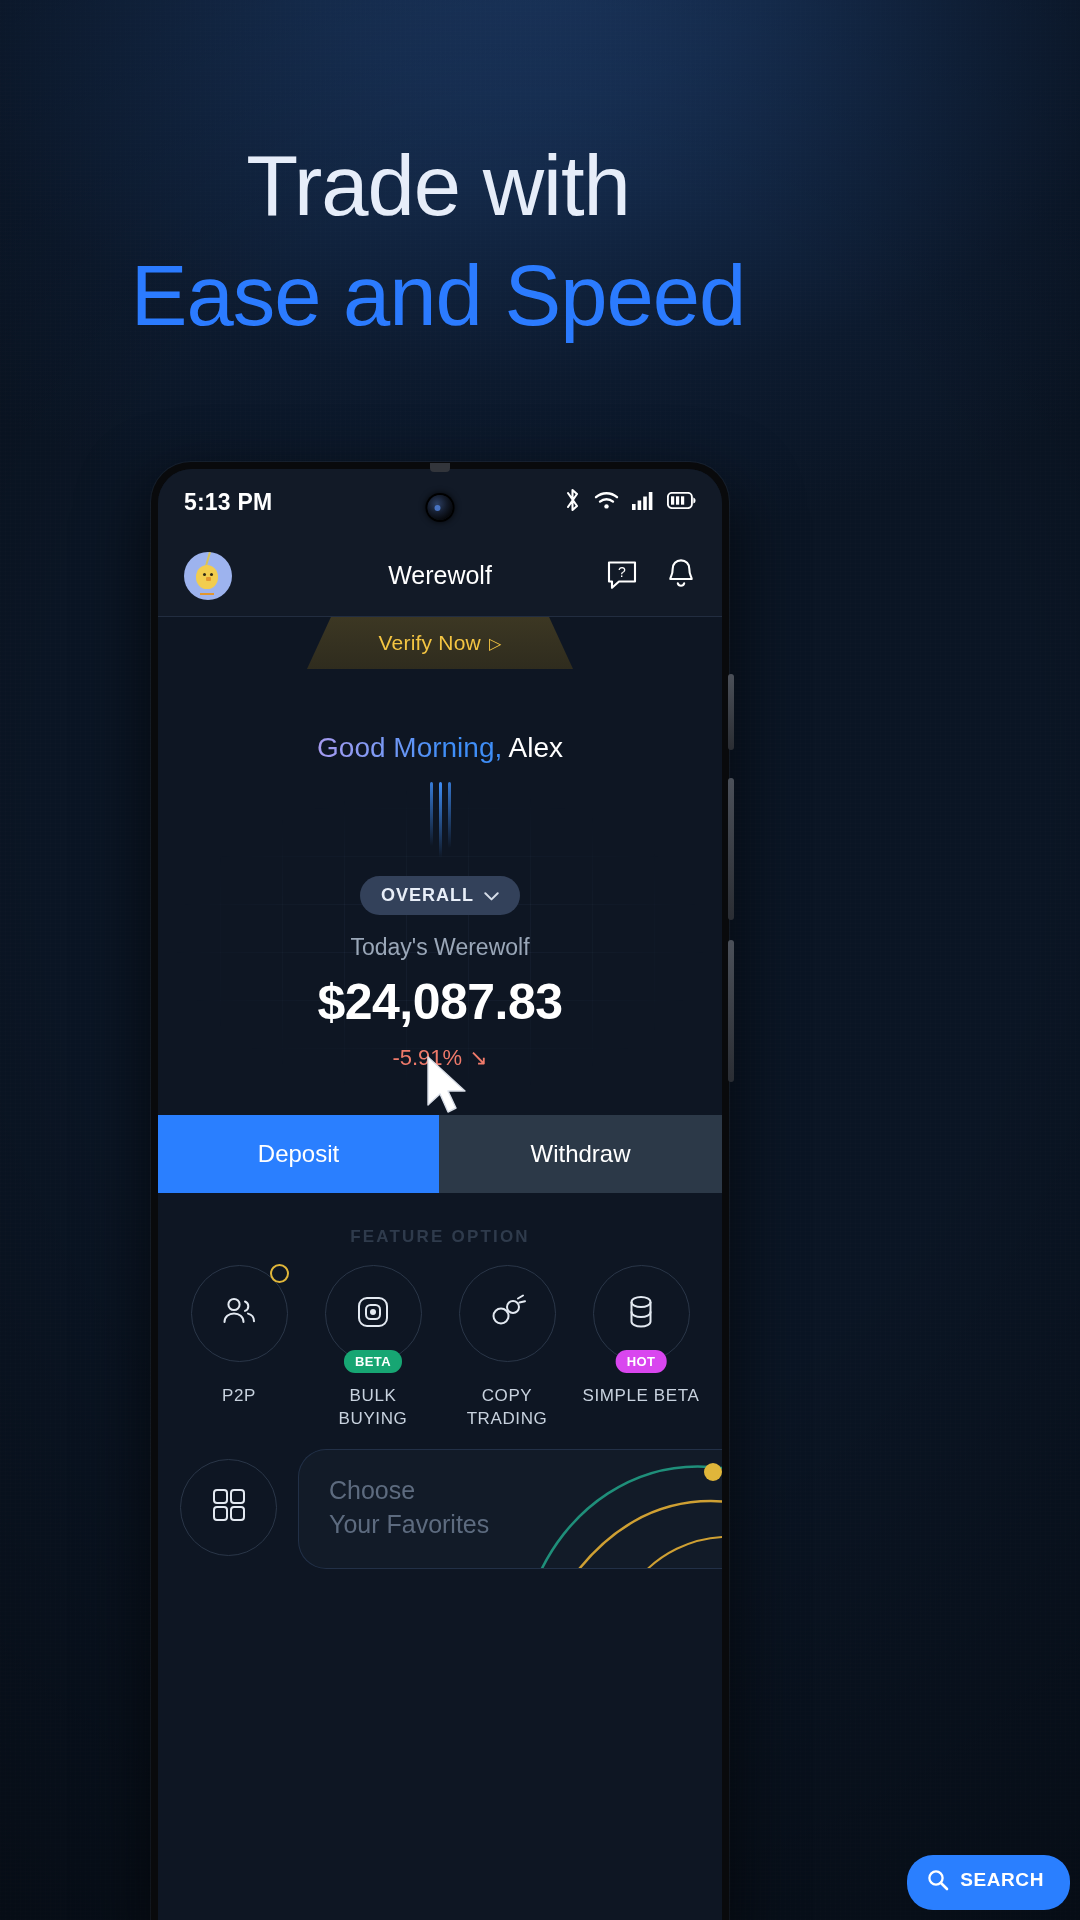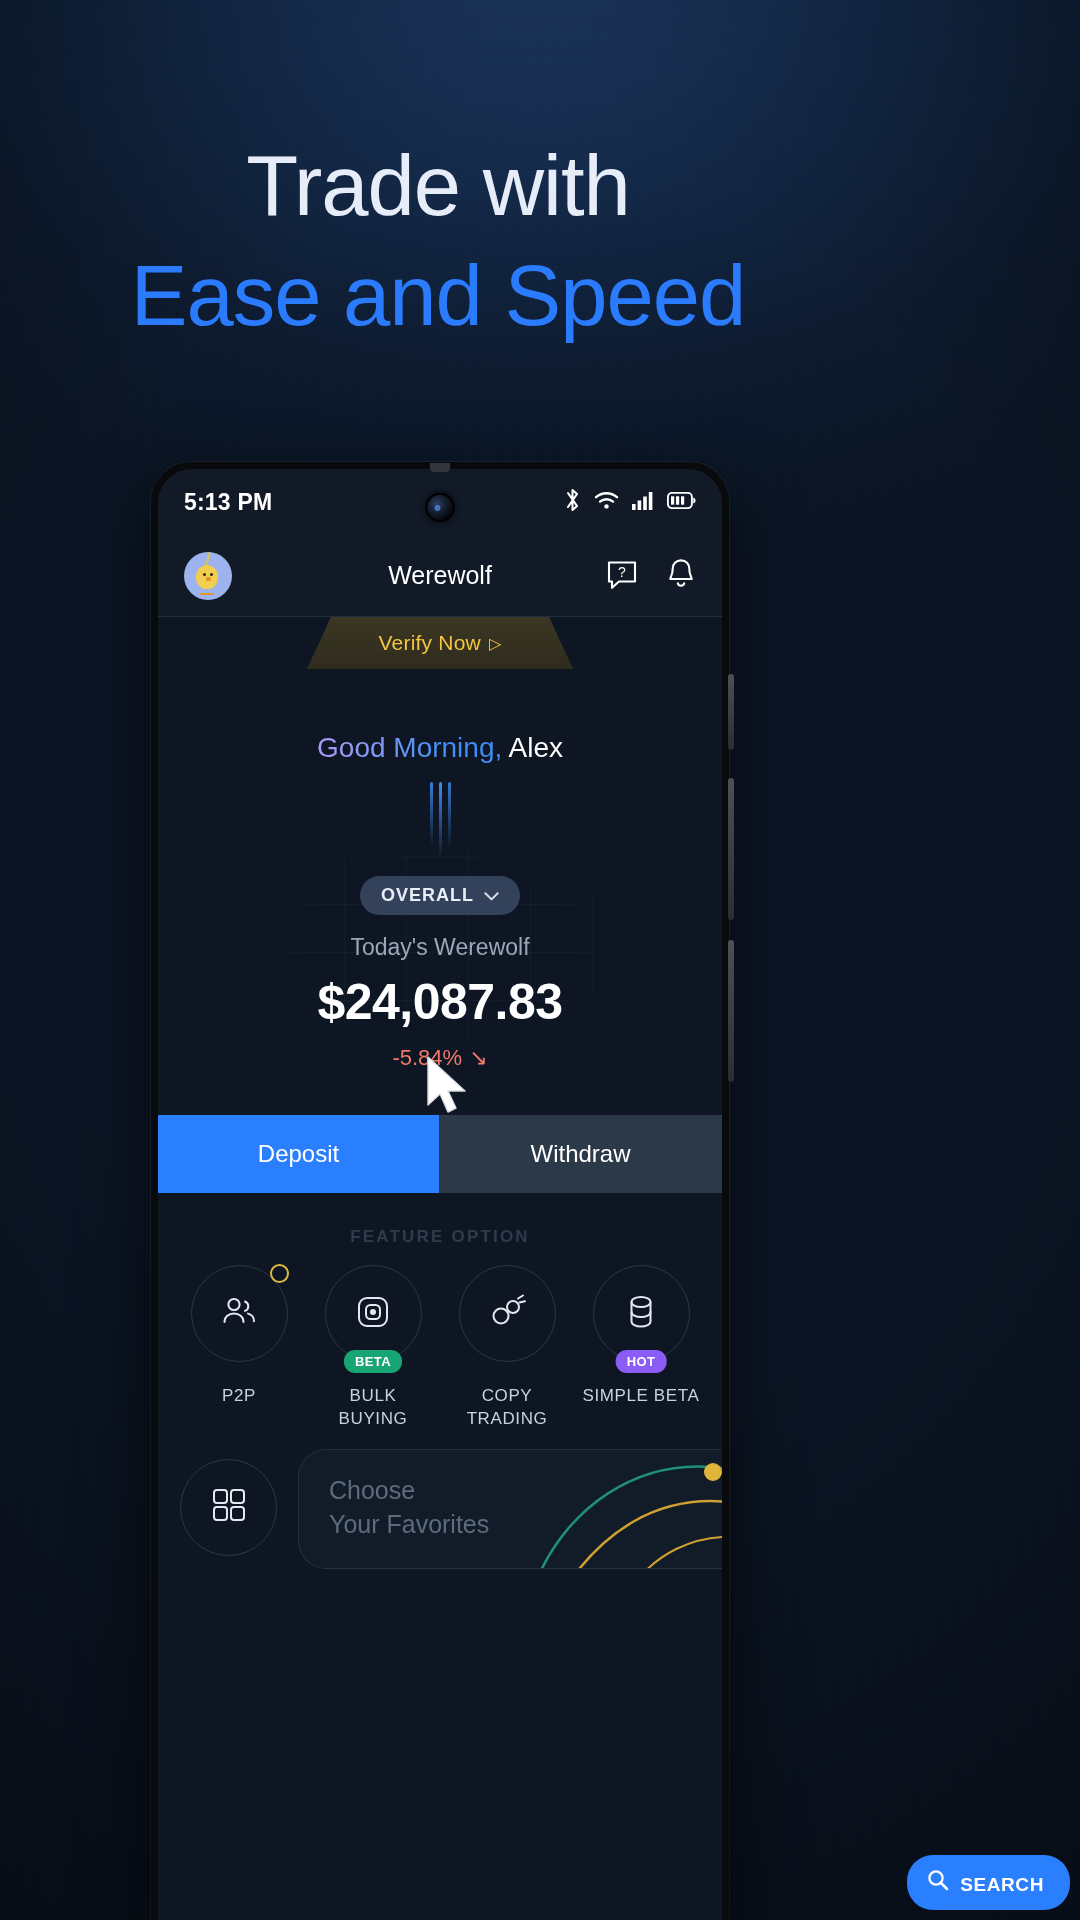--- a/index.html
+++ b/index.html
@@ -168,40 +168,40 @@
   .feat .item{ width:118px; text-align:center; position:relative; }
   .circle{
     width:97px; height:97px; border-radius:50%; border:1px solid #2a3648;
     margin:0 auto; display:flex; align-items:center; justify-content:center; position:relative;
   }
   .badge{
     position:absolute; left:50%; transform:translateX(-50%); bottom:-12px;
     font-size:13px; font-weight:700; color:#fff; padding:4px 11px; border-radius:11px; letter-spacing:.4px;
   }
   .badge.beta{ background:#17a673; }
-  .badge.hot{ background:#8b5cf6;text-align:center; }
+  .badge.hot{ background:#d946ef;text-align:center; }
   .ring-dot{ position:absolute; right:-2px; top:-2px; width:19px;height:19px;border-radius:50%;
     border:2px solid #e0b63a; }
   .feat .cap{ margin-top:23px; color:#c8d2de; font-size:17px; letter-spacing:.6px; line-height:1.35; }
 
   
   .bottom{ position:relative; padding:28px 22px 0; }
   .bottom .sq{ width:97px; height:97px; border-radius:50%; border:1px solid #2a3648;
     display:flex; align-items:center; justify-content:center; }
   .fav{
     position:absolute; left:140px; top:18px; right:-6px; height:120px;
     border-radius:28px 0 0 28px; background:#121b28; border:1px solid #223047; border-right:none;
     overflow:hidden;
   }
   .fav .txt{ position:absolute; left:30px; top:24px; color:#5d6b7f; font-size:25px; line-height:1.35; }
   .fav .swirl{ position:absolute; right:-30px; top:-36px; width:230px; height:190px; }
 
   .searchbtn{
     position:absolute; right:10px; bottom:10px; background:#2a7fff; color:#fff;
-    border-radius:26px; padding:14px 26px 14px 20px; display:flex; align-items:flex-end; gap:11px;
+    border-radius:26px; padding:14px 26px 14px 20px; display:flex; align-items:flex-start; gap:11px;
     font-size:19px; font-weight:700; letter-spacing:.6px; z-index:9;
   }
   
   .cursor{ position:absolute; left:425px; top:1055px; width:46px; height:60px; z-index:20; }
 </style>
 </head>
 <body>
 
 <div class="backdrop"></div>
 <div class="vig"></div>
@@ -306,21 +306,21 @@
         <span class="chev">
           <svg width="15" height="9" viewBox="0 0 15 9">
               <path d="M1.3 1.3 7.5 7.4 13.7 1.3" fill="none" stroke="#e8eef8" stroke-width="2" stroke-linecap="round" stroke-linejoin="round"></path>
             </svg>
         </span>
       </div>
 
       <div class="p-label">Today's Werewolf</div>
       <div class="p-value">$24,087.83</div>
       <div class="p-chg">
-        <span>-5.84%</span><span class="arr">↘</span>
+        <span>-5.91%</span><span class="arr">↘</span>
       </div>
 
       <div class="dw">
         <div class="dep">Deposit</div>
         <div class="wd">Withdraw</div>
       </div>
     </div>
 
     <div class="feat">
       <div class="ttl">FEATURE OPTION</div>

